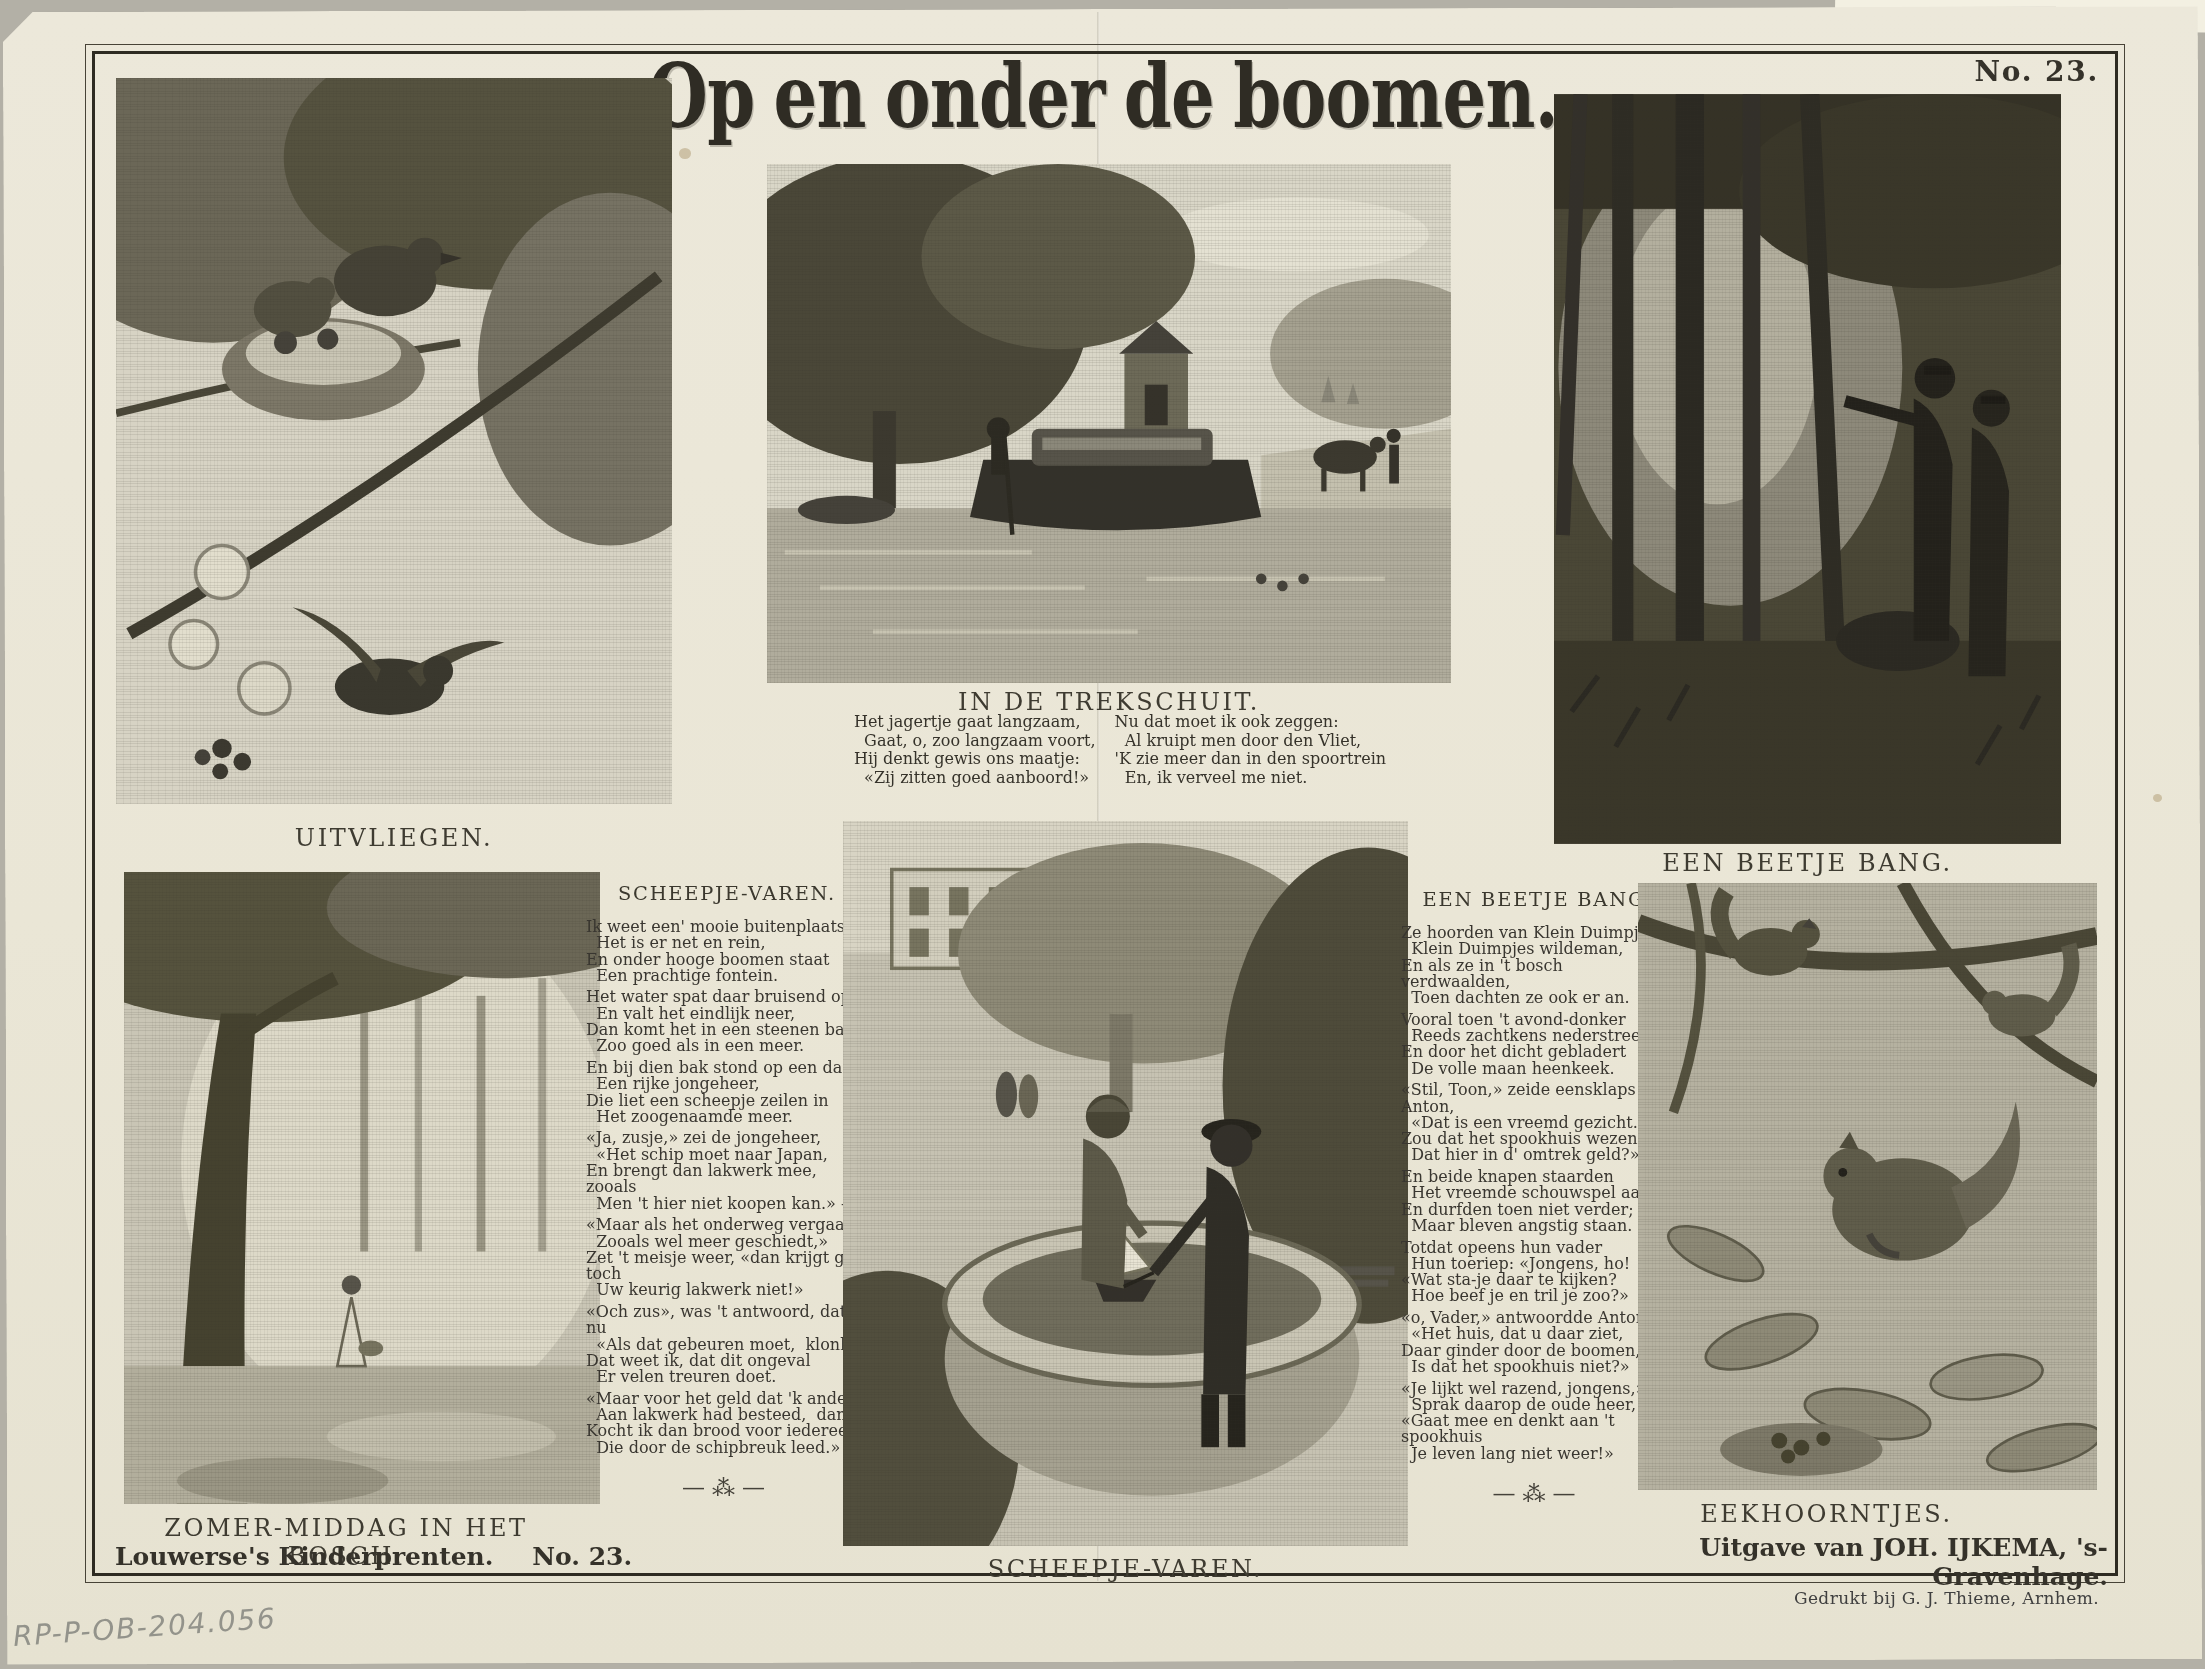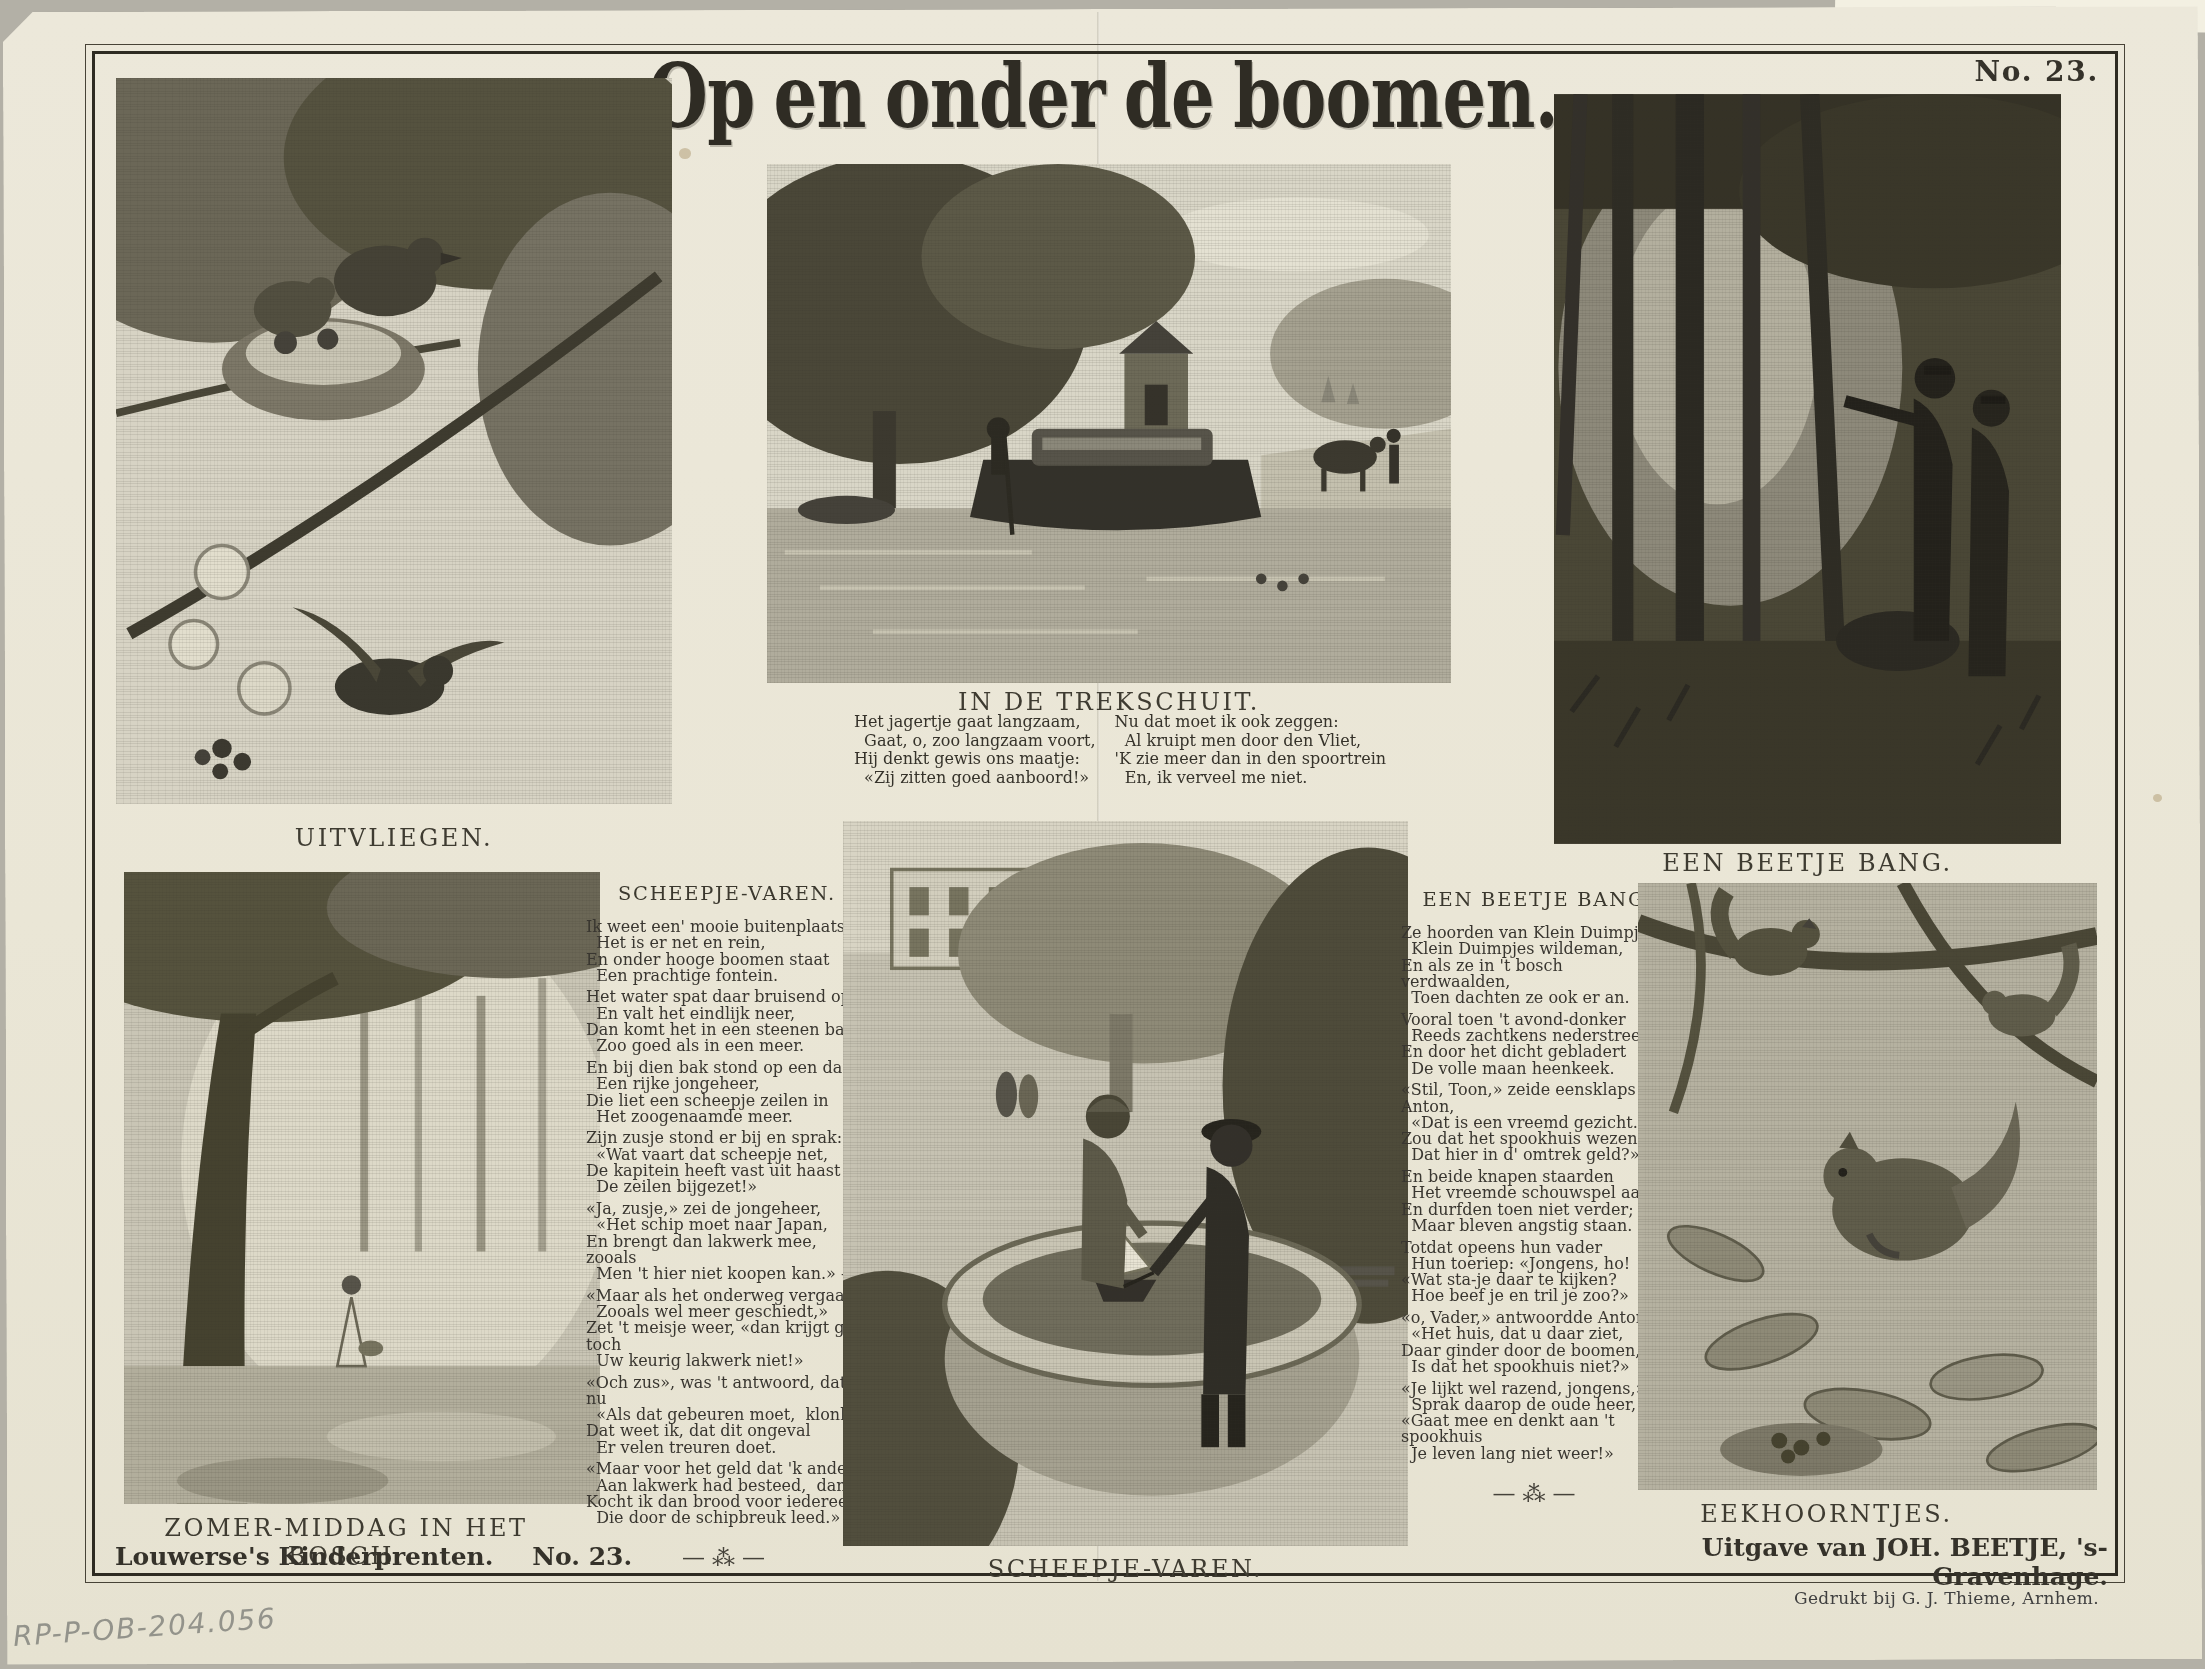--- a/index.html
+++ b/index.html
@@ -195,24 +195,20 @@
 En onder hooge boomen staat
   Een prachtige fontein.</div>
     <div class="stanza">Het water spat daar bruisend op
   En valt het eindlijk neer,
 Dan komt het in een steenen bak,
   Zoo goed als in een meer.</div>
     <div class="stanza">En bij dien bak stond op een dag
   Een rijke jongeheer,
 Die liet een scheepje zeilen in
   Het zoogenaamde meer.</div>
-    <div class="stanza">Zijn zusje stond er bij en sprak:
-  «Wat vaart dat scheepje net,
-De kapitein heeft vast uit haast
-  De zeilen bijgezet!»</div>
     <div class="stanza">«Ja, zusje,» zei de jongeheer,
   «Het schip moet naar Japan,
 En brengt dan lakwerk mee, zooals
   Men 't hier niet koopen kan.» —</div>
     <div class="stanza">«Maar als het onderweg vergaat,
   Zooals wel meer geschiedt,»
 Zet 't meisje weer, «dan krijgt ge toch
   Uw keurig lakwerk niet!»</div>
     <div class="stanza">«Och zus», was 't antwoord, dat nu
   «Als dat gebeuren moet,  klonk,
@@ -329,17 +325,17 @@
       <circle cx="210" cy="630" r="8" fill="#46432f"></circle>
         <circle cx="170" cy="650" r="8" fill="#46432f"></circle>
     </svg>
   </div>
   <div class="caption" style="left:1597px;top:1500px;width:459px;">EEKHOORNTJES.</div>
 
   <div class="footer-series">
     <span>Louwerse's Kinderprenten.</span>
     <span class="num">No. 23.</span>
   </div>
-  <div class="footer-publisher">Uitgave van JOH. BEETJE, 's-Gravenhage.</div>
+  <div class="footer-publisher">Uitgave van JOH. IJKEMA, 's-Gravenhage.</div>
   <div class="printer-imprint">Gedrukt bij G. J. Thieme, Arnhem.</div>
   <div class="handwritten">RP-P-OB-204.056</div>
 </div>
 
 
 </body></html>

